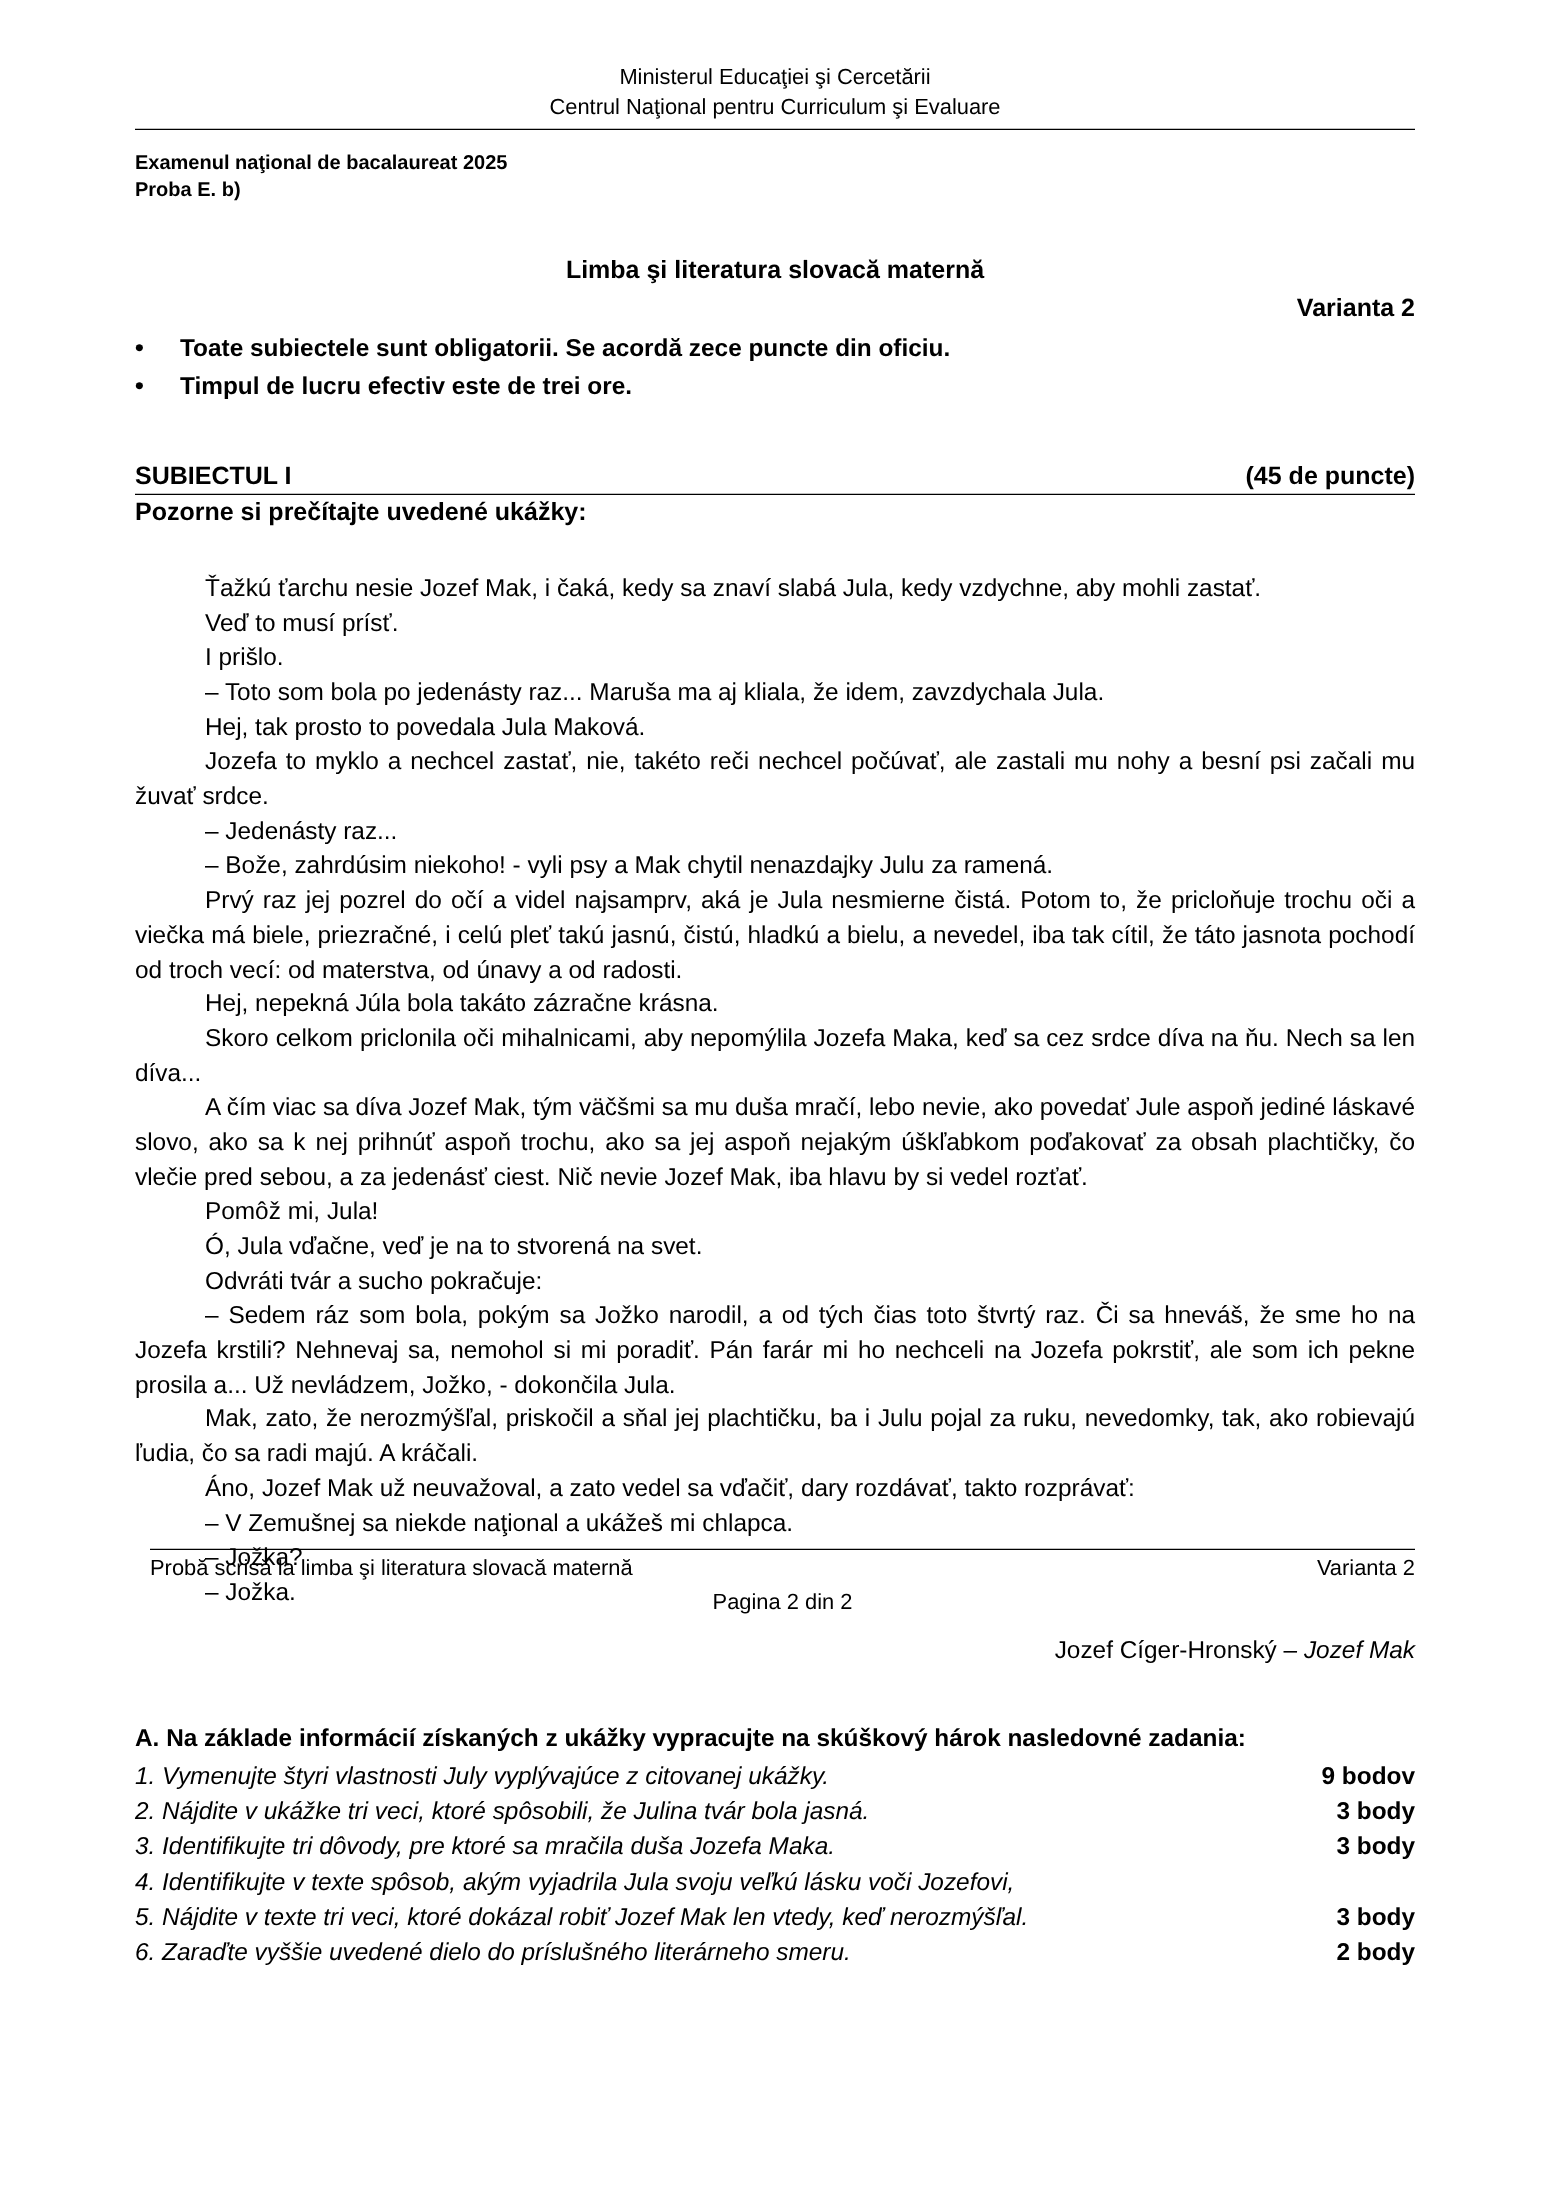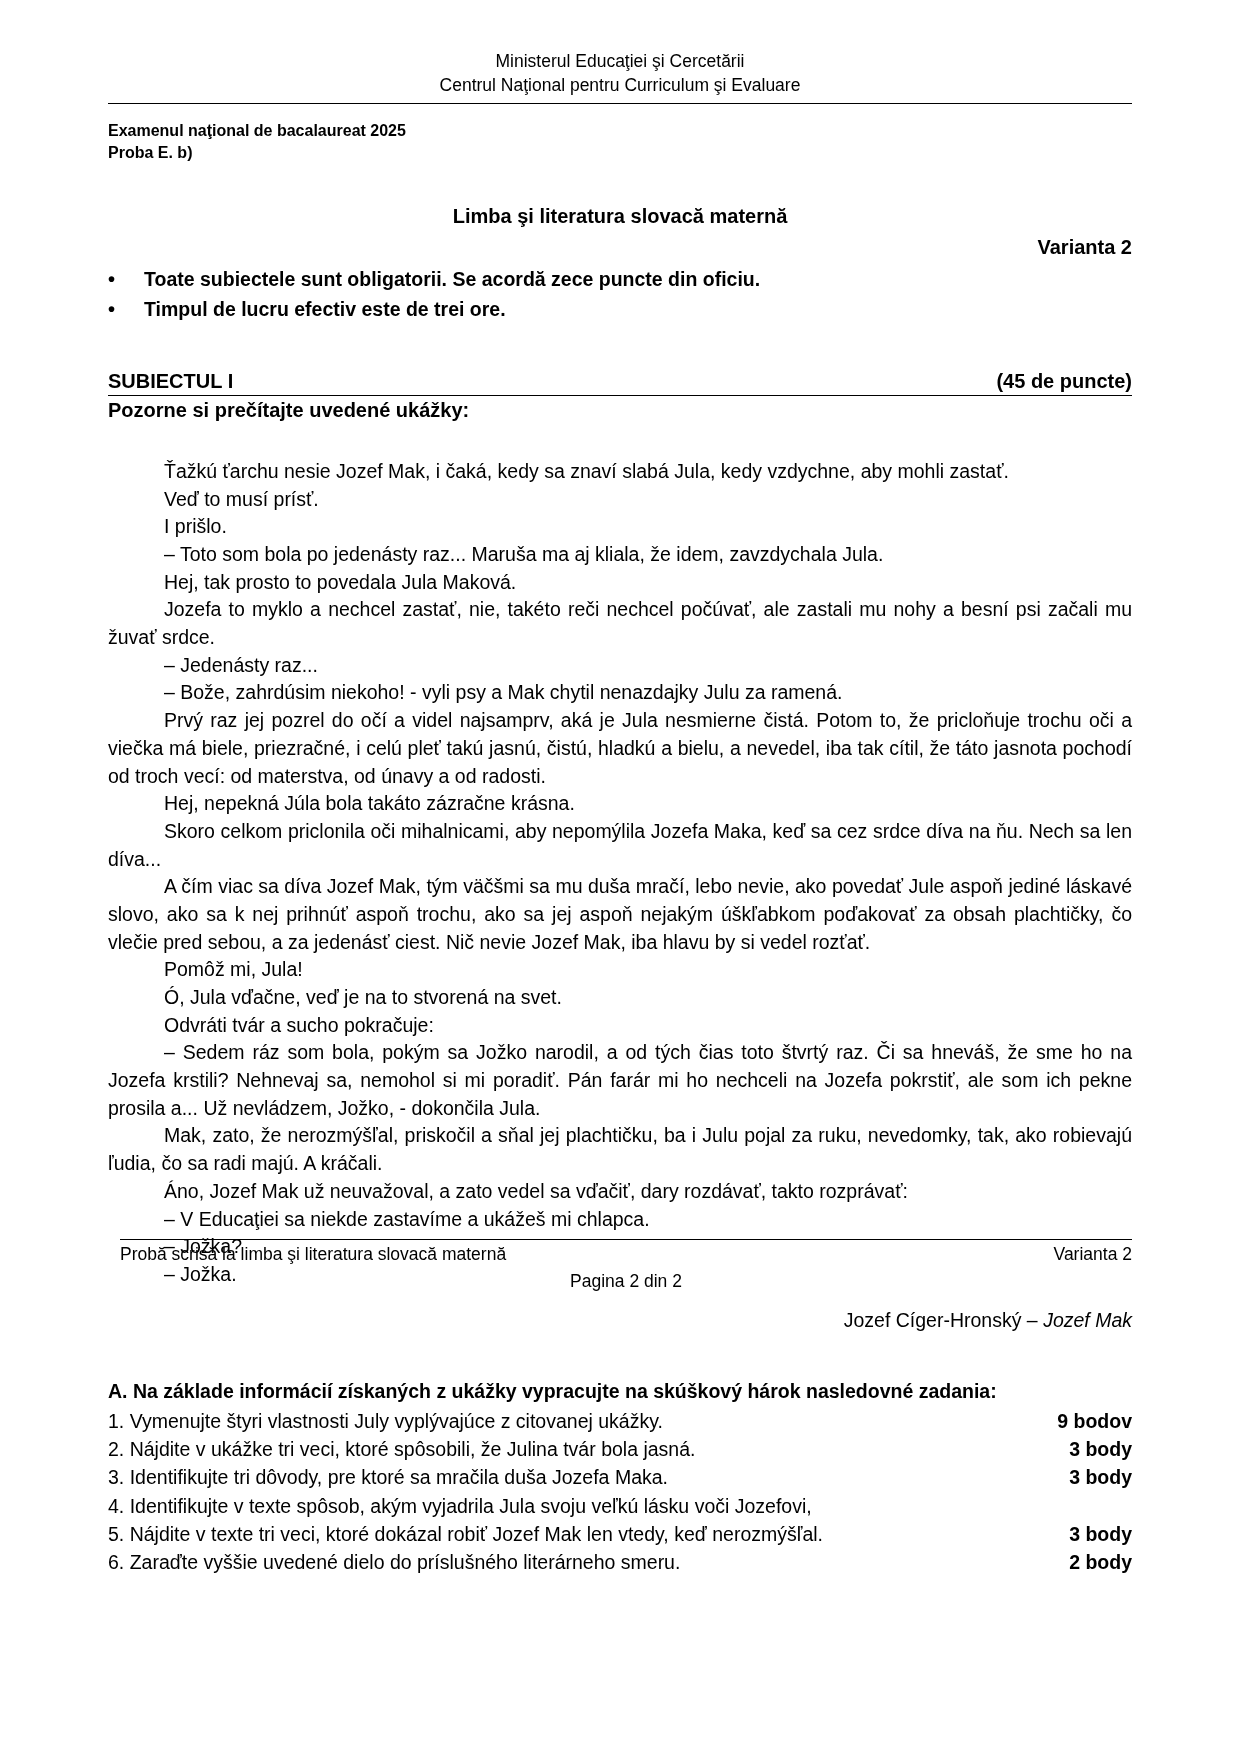--- a/index.html
+++ b/index.html
@@ -115,20 +115,21 @@
   }
   .task {
     display: flex;
     justify-content: space-between;
     align-items: baseline;
     line-height: 1.45;
   }
   .task .text {
     flex: 1 1 auto;
     padding-right: 20px;
+    font-style: italic;
   }
   .task .pts {
     font-weight: bold;
     white-space: nowrap;
     flex: 0 0 auto;
   }
   .task .cont {
     padding-left: 26px;
   }
   .footer {
@@ -198,21 +199,21 @@
     <p>Prvý raz jej pozrel do očí a videl najsamprv, aká je Jula nesmierne čistá. Potom to, že pricloňuje trochu oči a viečka má biele, priezračné, i celú pleť takú jasnú, čistú, hladkú a bielu, a nevedel, iba tak cítil, že táto jasnota pochodí od troch vecí: od materstva, od únavy a od radosti.</p>
     <p>Hej, nepekná Júla bola takáto zázračne krásna.</p>
     <p>Skoro celkom priclonila oči mihalnicami, aby nepomýlila Jozefa Maka, keď sa cez srdce díva na ňu. Nech sa len díva...</p>
     <p>A čím viac sa díva Jozef Mak, tým väčšmi sa mu duša mračí, lebo nevie, ako povedať Jule aspoň jediné láskavé slovo, ako sa k nej prihnúť aspoň trochu, ako sa jej aspoň nejakým úškľabkom poďakovať za obsah plachtičky, čo vlečie pred sebou, a za jedenásť ciest. Nič nevie Jozef Mak, iba hlavu by si vedel rozťať.</p>
     <p>Pomôž mi, Jula!</p>
     <p>Ó, Jula vďačne, veď je na to stvorená na svet.</p>
     <p>Odvráti tvár a sucho pokračuje:</p>
     <p>– Sedem ráz som bola, pokým sa Jožko narodil, a od tých čias toto štvrtý raz. Či sa hneváš, že sme ho na Jozefa krstili? Nehnevaj sa, nemohol si mi poradiť. Pán farár mi ho nechceli na Jozefa pokrstiť, ale som ich pekne prosila a... Už nevládzem, Jožko, - dokončila Jula.</p>
     <p>Mak, zato, že nerozmýšľal, priskočil a sňal jej plachtičku, ba i Julu pojal za ruku, nevedomky, tak, ako robievajú ľudia, čo sa radi majú. A kráčali.</p>
     <p>Áno, Jozef Mak už neuvažoval, a zato vedel sa vďačiť, dary rozdávať, takto rozprávať:</p>
-    <p>– V Educaţiei sa niekde zastavíme a ukážeš mi chlapca.</p>
+    <p>– V Zemušnej sa niekde naţional a ukážeš mi chlapca.</p>
     <p>– Jožka?</p>
     <p>– Jožka.</p>
   </div>
 
   <div class="attribution">
     <span>Jozef Cíger-Hronský – </span><span class="work">Jozef Mak</span>
   </div>
 
   <div class="section-a">A. Na základe informácií získaných z ukážky vypracujte na skúškový hárok nasledovné zadania:</div>
 

